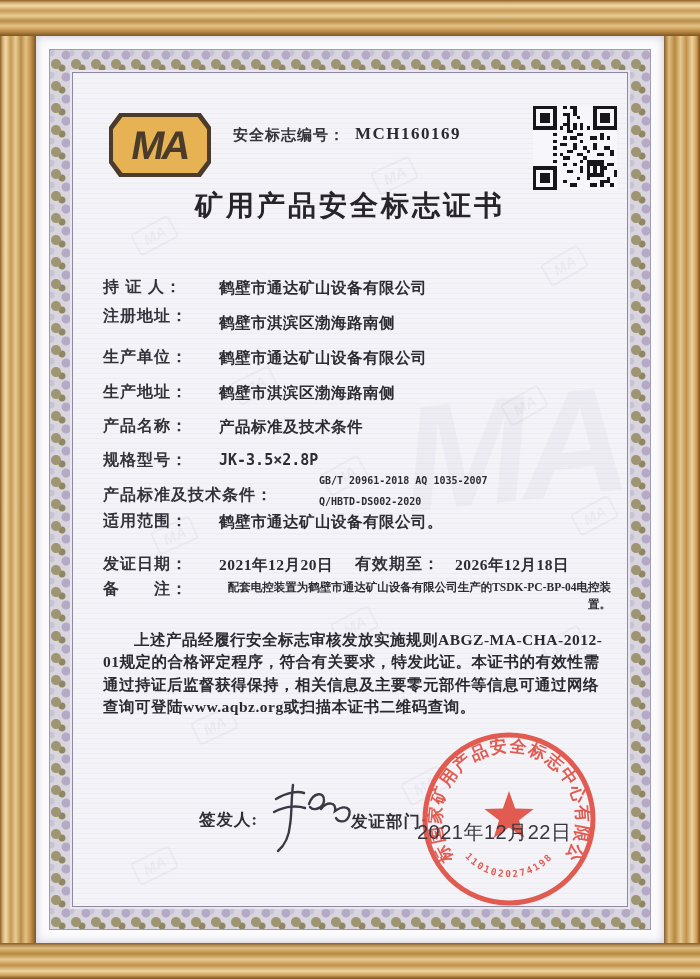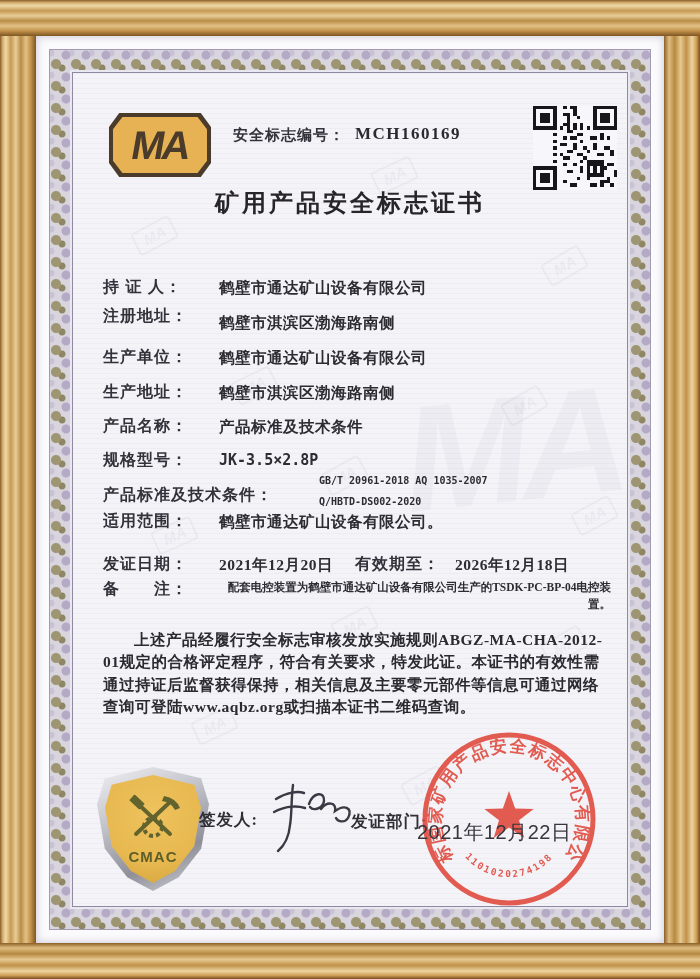--- a/index.html
+++ b/index.html
@@ -53,21 +53,21 @@
   .ma-inner{width:94px;height:56px;background:#e7b254;
      clip-path:polygon(10% 0,90% 0,100% 22%,100% 78%,90% 100%,10% 100%,0 78%,0 22%);
      display:flex;align-items:center;justify-content:center;}
   .ma-text{font-weight:900;font-size:40px;color:#4a3b2b;transform:skewX(-10deg);
      letter-spacing:-3px;font-family:"Liberation Sans",sans-serif;line-height:1;}
 
   .hdr-label{font-size:15px;font-weight:700;color:#34333b;letter-spacing:1px;}
   .hdr-value{font-size:17px;font-weight:600;color:#2b2a31;letter-spacing:1.5px;
      font-family:"Liberation Serif",serif;}
 
-  .cert-title{left:0;right:0;text-align:center;font-size:24px;font-weight:900;
+  .cert-title{left:0;right:0;text-align:center;font-size:28px;font-weight:900;
      color:#27252a;letter-spacing:3px;font-family:"Liberation Serif",serif;}
 
   .flabel{position:absolute;left:30px;font-size:16px;font-weight:700;color:#33323a;
      letter-spacing:1px;white-space:nowrap;}
   .fvalue{position:absolute;left:146px;font-size:15.5px;font-weight:700;color:#2d2c33;
      font-family:"Liberation Serif",serif;white-space:nowrap;letter-spacing:.5px;}
   .mono{font-family:"DejaVu Sans Mono",monospace;font-weight:700;font-size:15px;letter-spacing:0;}
 
   .std-value{position:absolute;left:246px;font-family:"DejaVu Sans Mono",monospace;
      font-weight:700;font-size:10px;color:#2d2c33;line-height:1.45;white-space:nowrap;}
@@ -204,38 +204,20 @@
       <span class="fvalue" style="left:382px;top:482px">2026年12月18日</span>
     </div>
 
     <div>
       <span class="flabel" style="top:506px">备　　注：</span>
       <span class="remark-text" style="top:506px">配套电控装置为鹤壁市通达矿山设备有限公司生产的TSDK-PC-BP-04电控装置。</span>
     </div>
 
     <div class="body-par" style="top:556px">上述产品经履行安全标志审核发放实施规则ABGZ-MA-CHA-2012-01规定的合格评定程序，符合有关要求，特发此证。本证书的有效性需通过持证后监督获得保持，相关信息及主要零元部件等信息可通过网络查询可登陆www.aqbz.org或扫描本证书二维码查询。</div>
 
-    <div class="abs" style="left:24px;top:694px">
-      <div class="shield">
-          <div class="shield-in">
-        <svg width="58" height="52" viewBox="0 0 58 52">
-          <g stroke="#63632e" stroke-width="4" fill="none" stroke-linecap="round">
-            <path d="M12 8 L46 40"></path>
-            <path d="M46 8 L12 40"></path>
-          </g>
-          <g fill="#63632e">
-            <rect x="6" y="4" width="14" height="8" rx="1" transform="rotate(43 13 8)"></rect>
-            <path d="M40 2 q12 2 16 12 l-5 2 q-4 -8 -13 -9 z"></path>
-            <circle cx="29" cy="33" r="9" fill="none" stroke="#63632e" stroke-width="4" stroke-dasharray="4 3"></circle>
-          </g>
-        </svg>
-        <span class="cmac-text">CMAC</span>
-      </div>
-        </div>
-    </div>
 
     <span class="abs sig-label" style="left:126px;top:736px">签发人:</span>
     <div class="abs" style="left:190px;top:706px">
       <svg width="100" height="78" viewBox="0 0 100 78">
         <g stroke="#3a3944" stroke-width="2.4" fill="none" stroke-linecap="round">
           <path d="M30 6 C28 22 29 34 27 46 C26 57 22 66 15 72"></path>
           <path d="M13 20 C24 13 35 12 41 14"></path>
           <path d="M11 33 C24 26 36 27 42 29"></path>
           <path d="M46 25 C50 13 62 12 61 22 C60 30 50 32 47 28"></path>
           <path d="M58 30 C64 22 74 23 72 32 C82 25 90 29 85 39 C82 44 75 43 73 39"></path>

